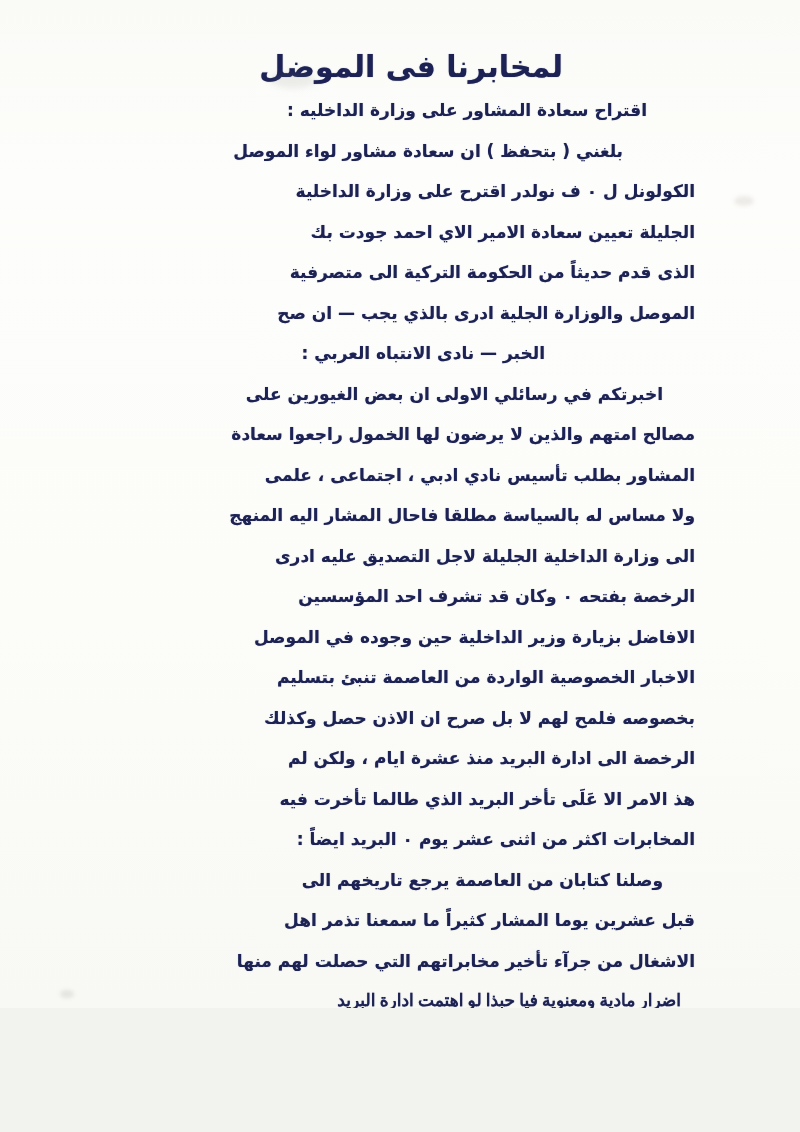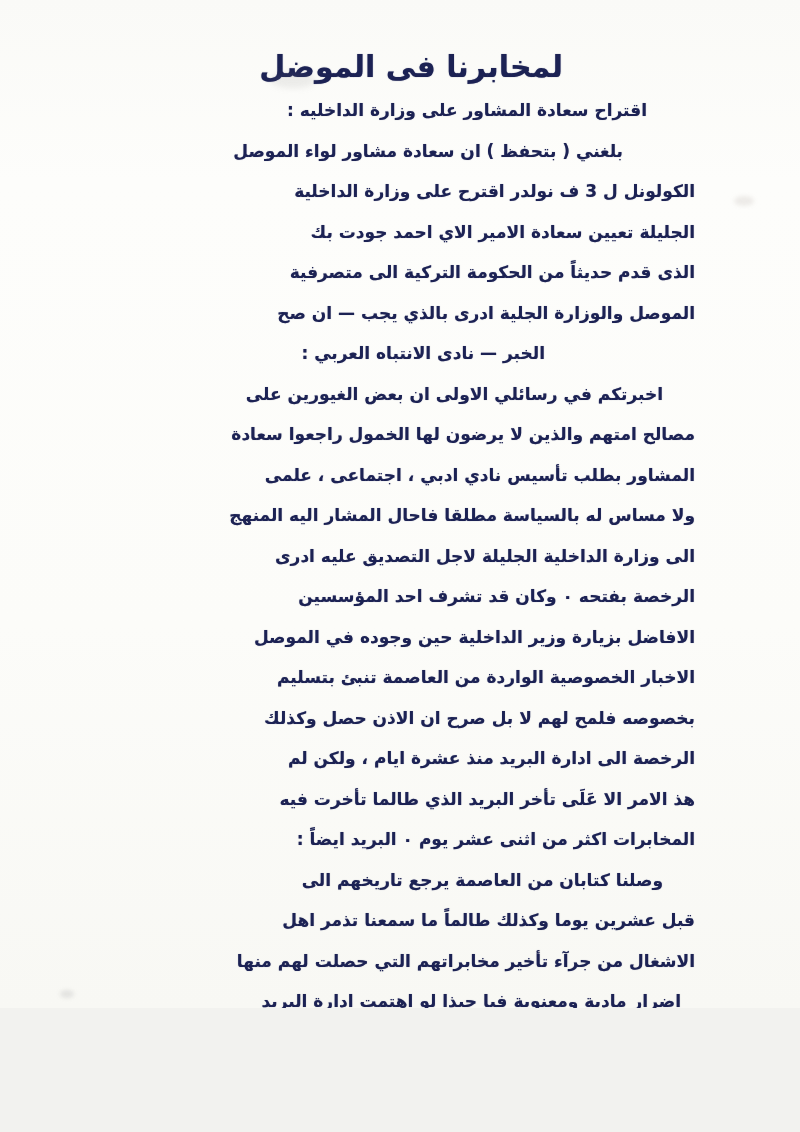--- a/index.html
+++ b/index.html
@@ -35,21 +35,21 @@
     line-height: 40.5px;
     font-weight: bold;
     text-align: right;
     white-space: nowrap;
     text-shadow: 0 0 0.8px rgba(22, 28, 80, 0.5);
   }
   .indent-a { margin-right: 48px; }   
   .indent-b { margin-right: 72px; }   
   .para     { margin-right: 32px; }   
   .short    { margin-right: 150px; }  
-  .drift    { margin-right: 14px; }   
+  .drift    { margin-right: 14px; font-family: Liberation Serif, serif; }   
   .end      { margin-right: 68px; }   
 
   
   .smudge {
     position: absolute;
     border-radius: 50%;
     pointer-events: none;
   }
   .smudge-1 { left: 270px; top: 72px;  width: 46px; height: 16px; background: rgba(120,120,125,0.12); filter: blur(3px); }
   .smudge-2 { left: 734px; top: 196px; width: 20px; height: 10px; background: rgba(140,130,120,0.14); filter: blur(2px); }
@@ -63,36 +63,36 @@
   <div class="smudge smudge-1"></div>
   <div class="smudge smudge-2"></div>
   <div class="smudge smudge-3"></div>
   <div class="smudge smudge-4"></div>
 
   <div class="content">
     <div class="doc-title">لمخابرنا فى الموضل</div>
 
     <div class="line indent-a">اقتراح سعادة المشاور على وزارة الداخليه :</div>
     <div class="line indent-b">بلغني ( بتحفظ ) ان سعادة مشاور لواء الموصل</div>
-    <div class="line">الكولونل ل 3 ف  نولدر اقترح على وزارة الداخلية</div>
+    <div class="line">الكولونل ل ٠ ف  نولدر اقترح على وزارة الداخلية</div>
     <div class="line">الجليلة تعيين سعادة الامير الاي احمد جودت بك</div>
     <div class="line">الذى قدم حديثاً من الحكومة التركية الى متصرفية</div>
     <div class="line">الموصل والوزارة الجلية ادرى بالذي يجب — ان صح</div>
     <div class="line short">الخبر — نادى الانتباه العربي :</div>
     <div class="line para">اخبرتكم في رسائلي الاولى ان بعض الغيورين على</div>
     <div class="line">مصالح امتهم والذين لا يرضون لها الخمول راجعوا سعادة</div>
     <div class="line">المشاور بطلب تأسيس نادي ادبي ، اجتماعى ، علمى</div>
     <div class="line">ولا مساس له بالسياسة مطلقا فاحال المشار اليه المنهج</div>
     <div class="line">الى وزارة الداخلية الجليلة لاجل التصديق عليه ادرى</div>
     <div class="line">الرخصة بفتحه ٠ وكان قد تشرف احد المؤسسين</div>
     <div class="line">الافاضل بزيارة وزير الداخلية حين وجوده في الموصل</div>
     <div class="line">الاخبار الخصوصية الواردة من العاصمة تنبئ بتسليم</div>
     <div class="line">بخصوصه فلمح لهم لا بل صرح ان الاذن حصل وكذلك</div>
     <div class="line">الرخصة الى ادارة البريد منذ عشرة ايام ، ولكن لم</div>
     <div class="line">هذ الامر الا عَلَى تأخر البريد الذي طالما تأخرت فيه</div>
     <div class="line">المخابرات اكثر من اثنى عشر يوم ٠ البريد ايضاً :</div>
     <div class="line para">وصلنا كتابان من العاصمة يرجع تاريخهم الى</div>
-    <div class="line">قبل عشرين يوما وكذلك طالماً ما سمعنا تذمر اهل</div>
+    <div class="line">قبل عشرين يوما المشار كثيراً ما سمعنا تذمر اهل</div>
     <div class="line">الاشغال من جرآء تأخير مخابراتهم التي حصلت لهم منها</div>
     <div class="line drift">اضرار مادية ومعنوية فيا حبذا لو اهتمت ادارة البريد</div>
     <div class="line end">باصلاح هذا الامر الذي يتوقف عليه امور امتهم</div>
   </div>
 </div>
 
 </body></html>

